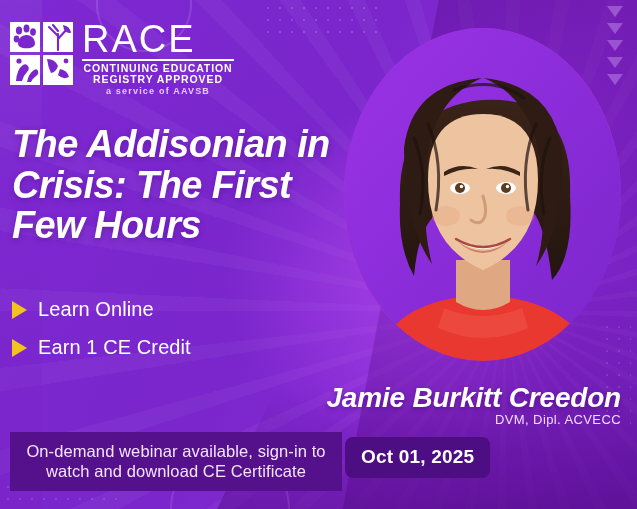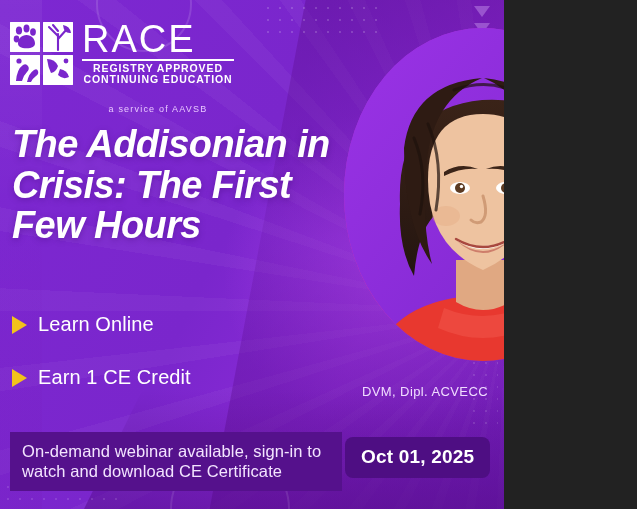--- a/index.html
+++ b/index.html
@@ -1,21 +1,21 @@
 <!DOCTYPE html>
 <html><head>
 <meta charset="utf-8">
 <style>
   * { margin:0; padding:0; box-sizing:border-box; }
   html,body { background:#222; }
   body { font-family:"Liberation Sans", sans-serif; }
 
   .poster{
     position:relative;
-    width:504px; height:509px;
+    width:637px; height:509px;
     overflow:hidden;
     background:#b91c1c;
   }
 
   
   .bg-base{
     position:absolute; inset:0;
     background:
       linear-gradient(115deg,#7d28d2 0%, #7a26cc 45%, #8b2bd8 70%, #7723c6 100%);
   }
@@ -93,21 +93,21 @@
     color:#fff; font-size:38px; line-height:.86; font-weight:400;
     letter-spacing:2px; font-family:"Liberation Sans", sans-serif;
   }
   .logo-rule{ height:2px; background:#fff; margin:3px 0 2px; width:152px; }
   .logo-sub{
     color:#fff; font-size:10.5px; line-height:1.12; letter-spacing:.9px;
     font-weight:700; text-align:center; width:152px;
   }
   .logo-sub3{
     color:#e8c7ff; font-size:9px; letter-spacing:1.2px; text-align:center; width:152px;
-    margin-top:18px; font-weight:400;
+    margin-top:0; font-weight:700;
   }
 
   
   .title{
     position:absolute; left:12px; top:124px; width:356px;
     color:#fff; font-weight:700; font-style:italic;
     font-size:38px; line-height:1.07;
     letter-spacing:-0.6px;
     text-shadow:0 2px 6px rgba(60,0,110,.35);
   }
@@ -115,21 +115,21 @@
   
   .bullets{ position:absolute; left:12px; top:298px; }
   .bullet{ display:flex; align-items:center; gap:11px; margin-bottom:15px; }
   .bullet .tri{
     width:0; height:0;
     border-top:9px solid transparent;
     border-bottom:9px solid transparent;
     border-left:15px solid #f2c31c;
     flex:0 0 auto;
   }
-  .bullet span{ color:#fff; font-size:20px; letter-spacing:.1px;margin-top:15px; }
+  .bullet span{ color:#fff; font-size:20px; letter-spacing:.1px; }
 
   
   .speaker{
     position:absolute; right:16px; top:384px; text-align:right; width:330px;
   }
   .speaker-name{
     color:#fff; font-weight:700; font-style:italic; font-size:28px; line-height:1;
     letter-spacing:-0.2px;
     text-shadow:0 2px 5px rgba(50,0,95,.4);
   }
@@ -153,20 +153,21 @@
   }
   .portrait{ position:absolute; inset:0; }
 
   
   .ondemand{
     position:absolute; left:10px; bottom:18px;
     background:#55118c;
     border-radius:0;
     padding:9px 12px 10px;
     width:332px;
+    text-align:center;
   }
   .ondemand p{
     color:#f3e4ff; font-size:16.5px; line-height:1.22; letter-spacing:.1px;
   }
   .date-badge{
     position:absolute; left:345px; bottom:31px;
     background:#4e0e83;
     border-radius:8px;
     padding:9px 16px 10px;
   }
@@ -243,22 +244,22 @@
             <path d="M4 4 q8 0 11 7 -2 6 -7 7 -3-6 -4-14z"></path>
             <path d="M17 14 q7 1 9 8 -6 3 -11-2z"></path>
             <circle cx="23" cy="6" r="2.4"></circle>
           </g>
         </svg>
       </div>
     </div>
     <div class="logo-text">
       <div class="logo-race">RACE</div>
       <div class="logo-rule"></div>
+      <div class="logo-sub">CONTINUING EDUCATION</div>
       <div class="logo-sub">REGISTRY APPROVED</div>
-      <div class="logo-sub">CONTINUING EDUCATION</div>
       <div class="logo-sub3">a service of AAVSB</div>
     </div>
   </div>
 
   <div class="title">The Addisonian in Crisis: The First Few Hours</div>
 
   <div class="bullets">
     <div class="bullet">
       <span class="tri"></span>
       <span>Learn Online</span>
@@ -325,20 +326,21 @@
           <path d="M84 96 q16 38 8 86"></path>
           <path d="M206 110 q-14 34 -6 76"></path>
           <path d="M192 96 q-16 38 -8 86"></path>
           <path d="M110 62 q40-14 70 8"></path>
         </g>
       </svg>
     </div>
   </div>
 
   <div class="speaker">
+    <div class="speaker-name">Jamie Burkitt Creedon</div>
     <div class="speaker-cred">DVM, Dipl. ACVECC</div>
   </div>
 
   <div class="ondemand">
     <p>On-demand webinar available, sign-in to watch and download CE Certificate</p>
   </div>
 
   <div class="date-badge">
     <span>Oct 01, 2025</span>
   </div>

